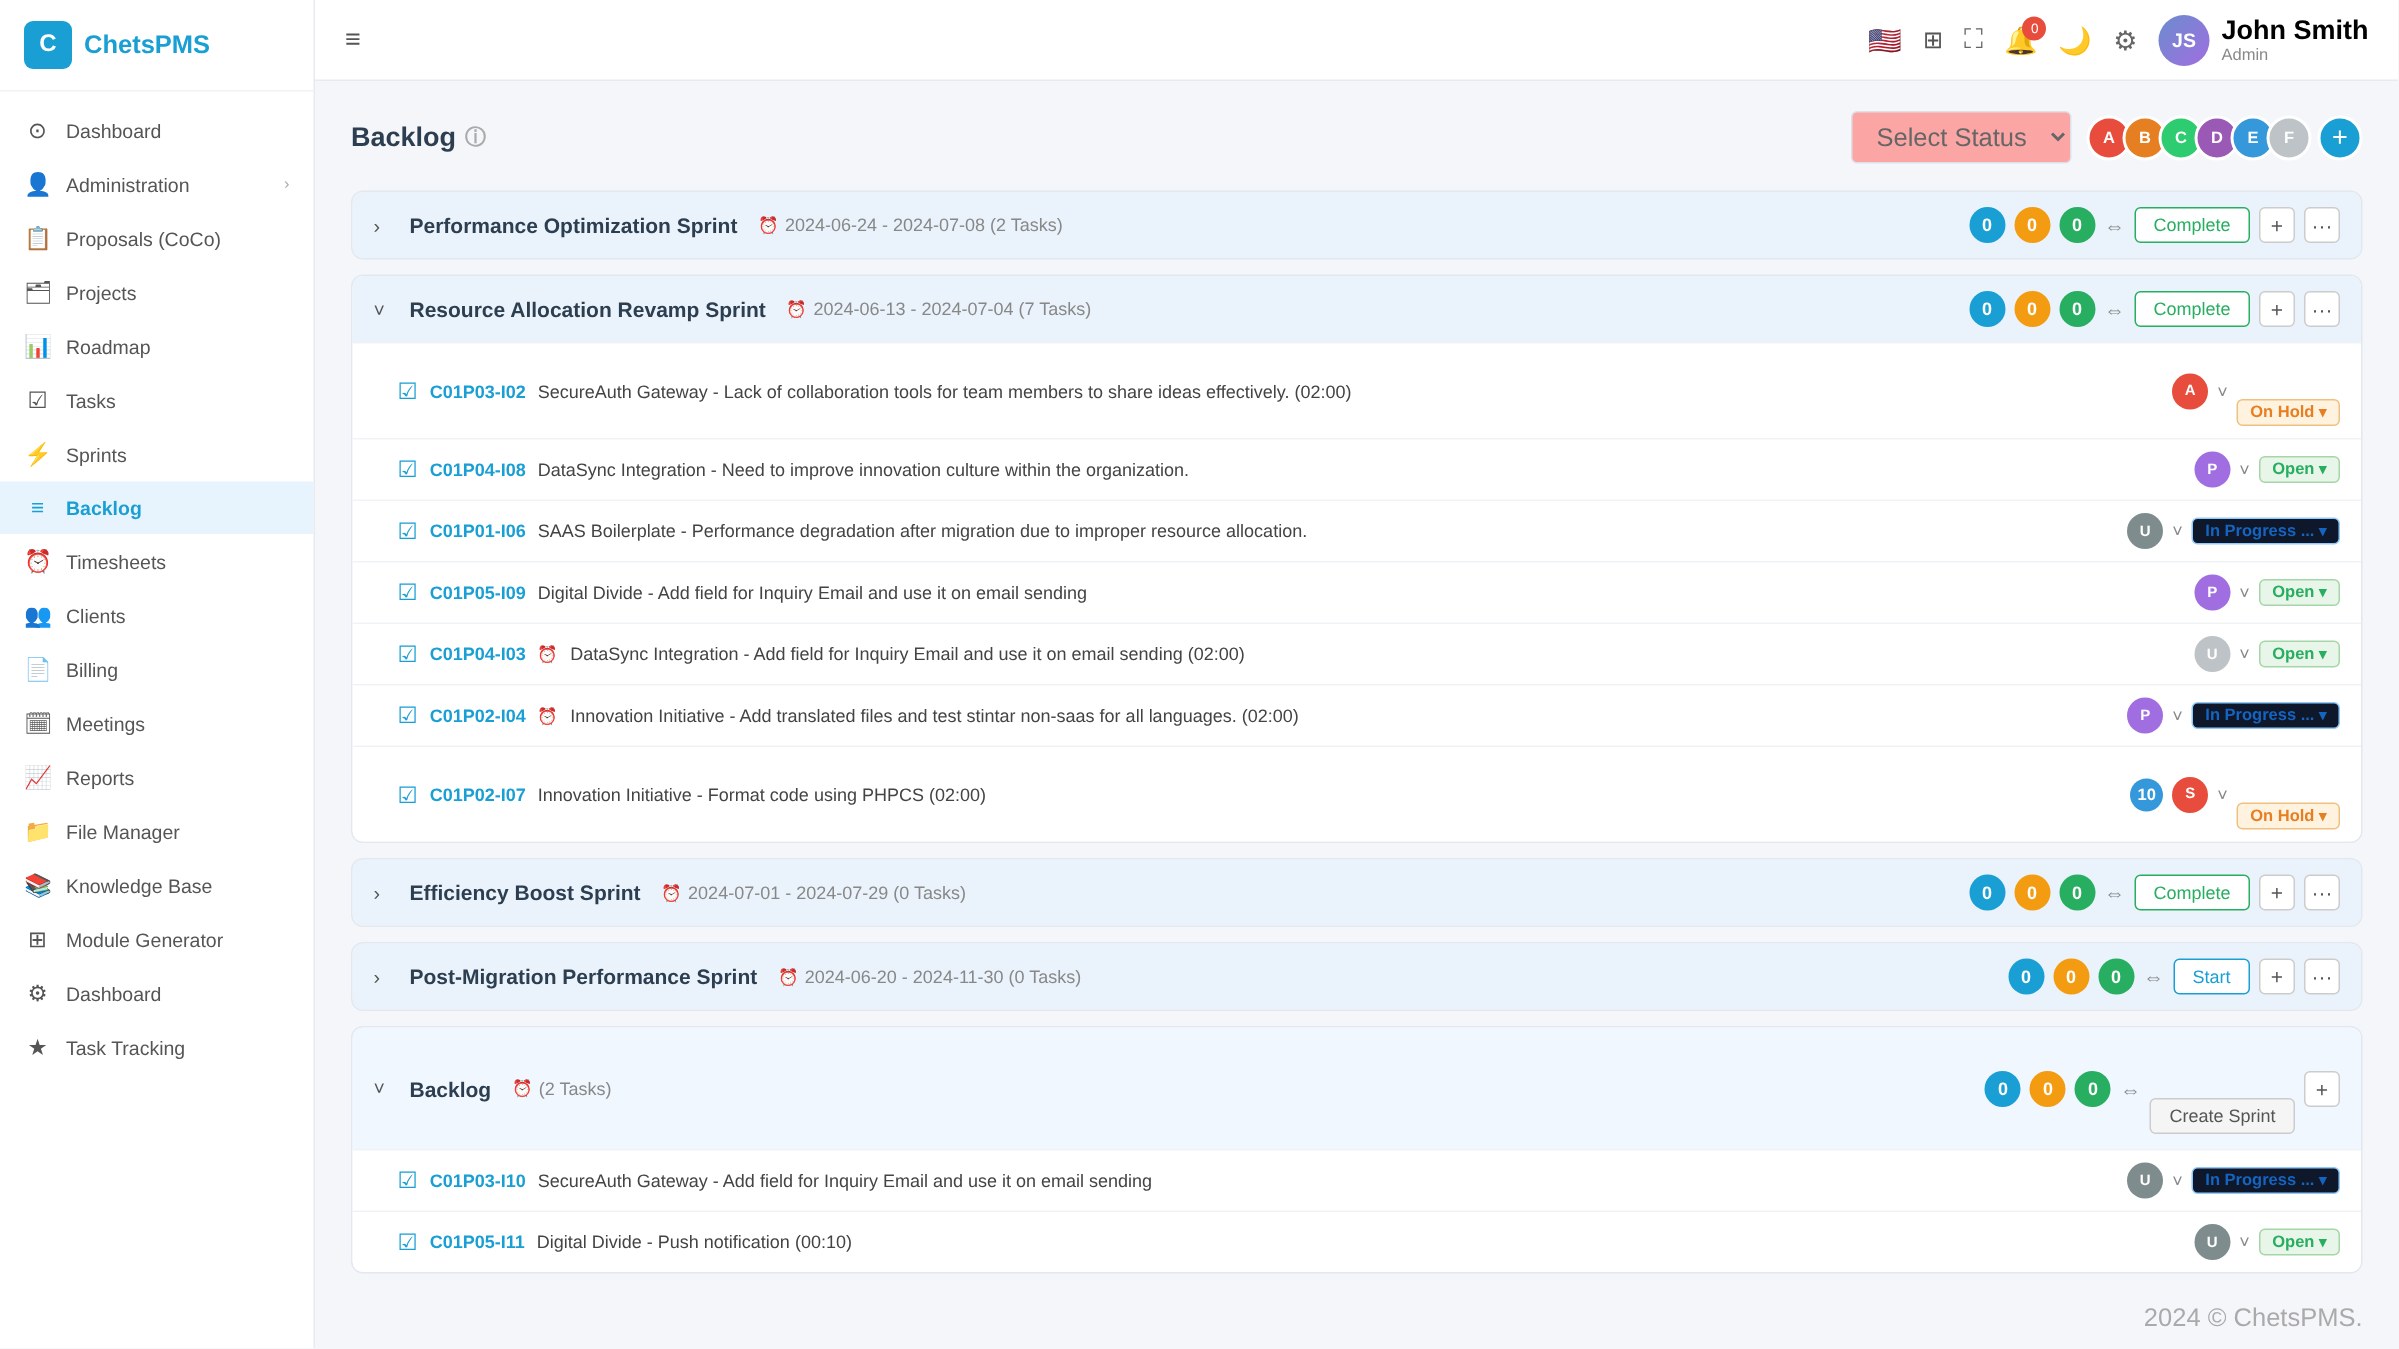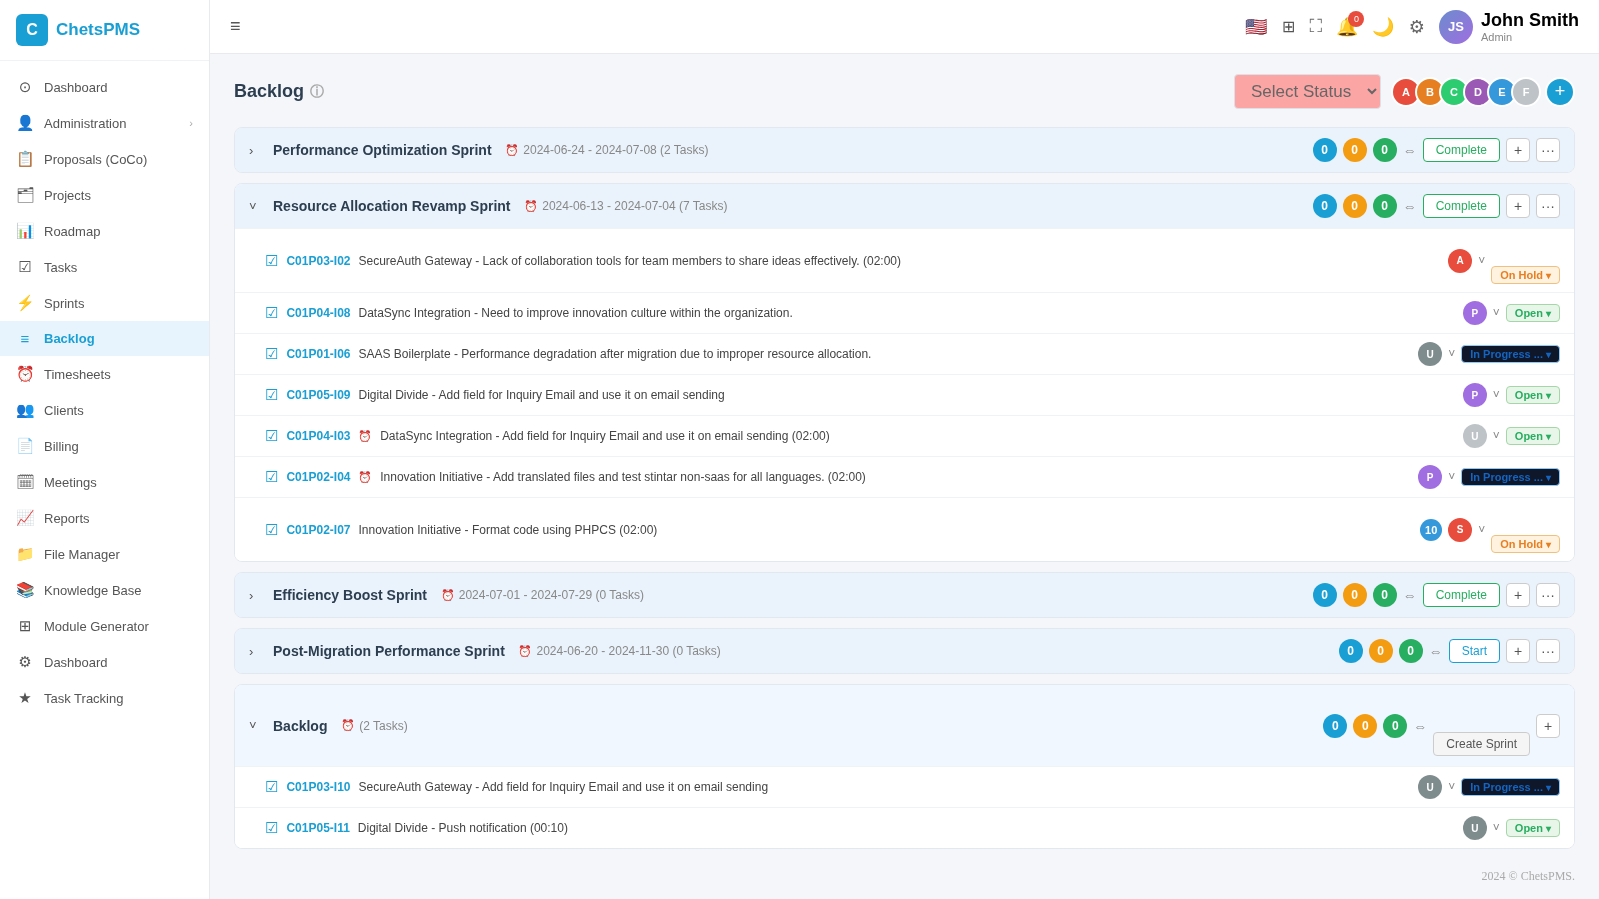--- a/index.html
+++ b/index.html
@@ -179,21 +179,21 @@
       cursor: pointer; display: flex; align-items: center; gap: 3px;
     }
     .status-on-hold { background: #fff3e0; color: #e67e22; border: 1px solid #f0c080; margin-top: 29px; }
     .status-open { background: #e8f5e9; color: #27ae60; border: 1px solid #a5d6a7; }
     .status-in-progress { background: #0f172a; color: #1565c0; border: 1px solid #90caf9; }
     .status-caret { font-size: 10px; }
 
     .small-clock { color: #e05c5c; font-size: 11px; }
     .backlog-section-header { background: #f0f7ff; }
 
-    .footer-text { text-align: right; font-size: 12px; color: #aaa; padding: 10px 0 4px; font-family: Liberation Serif, serif; }
+    .footer-text { text-align: right; font-size: 17px; color: #aaa; padding: 10px 0 4px; }
 
     .flag-icon { font-size: 18px; }
     .grid-icon { font-size: 16px; color: #555; }
   </style>
 </head>
 <body>
 
 <div id="sidebar">
   <div class="sidebar-logo">
     <div class="sidebar-logo-icon">C</div>

